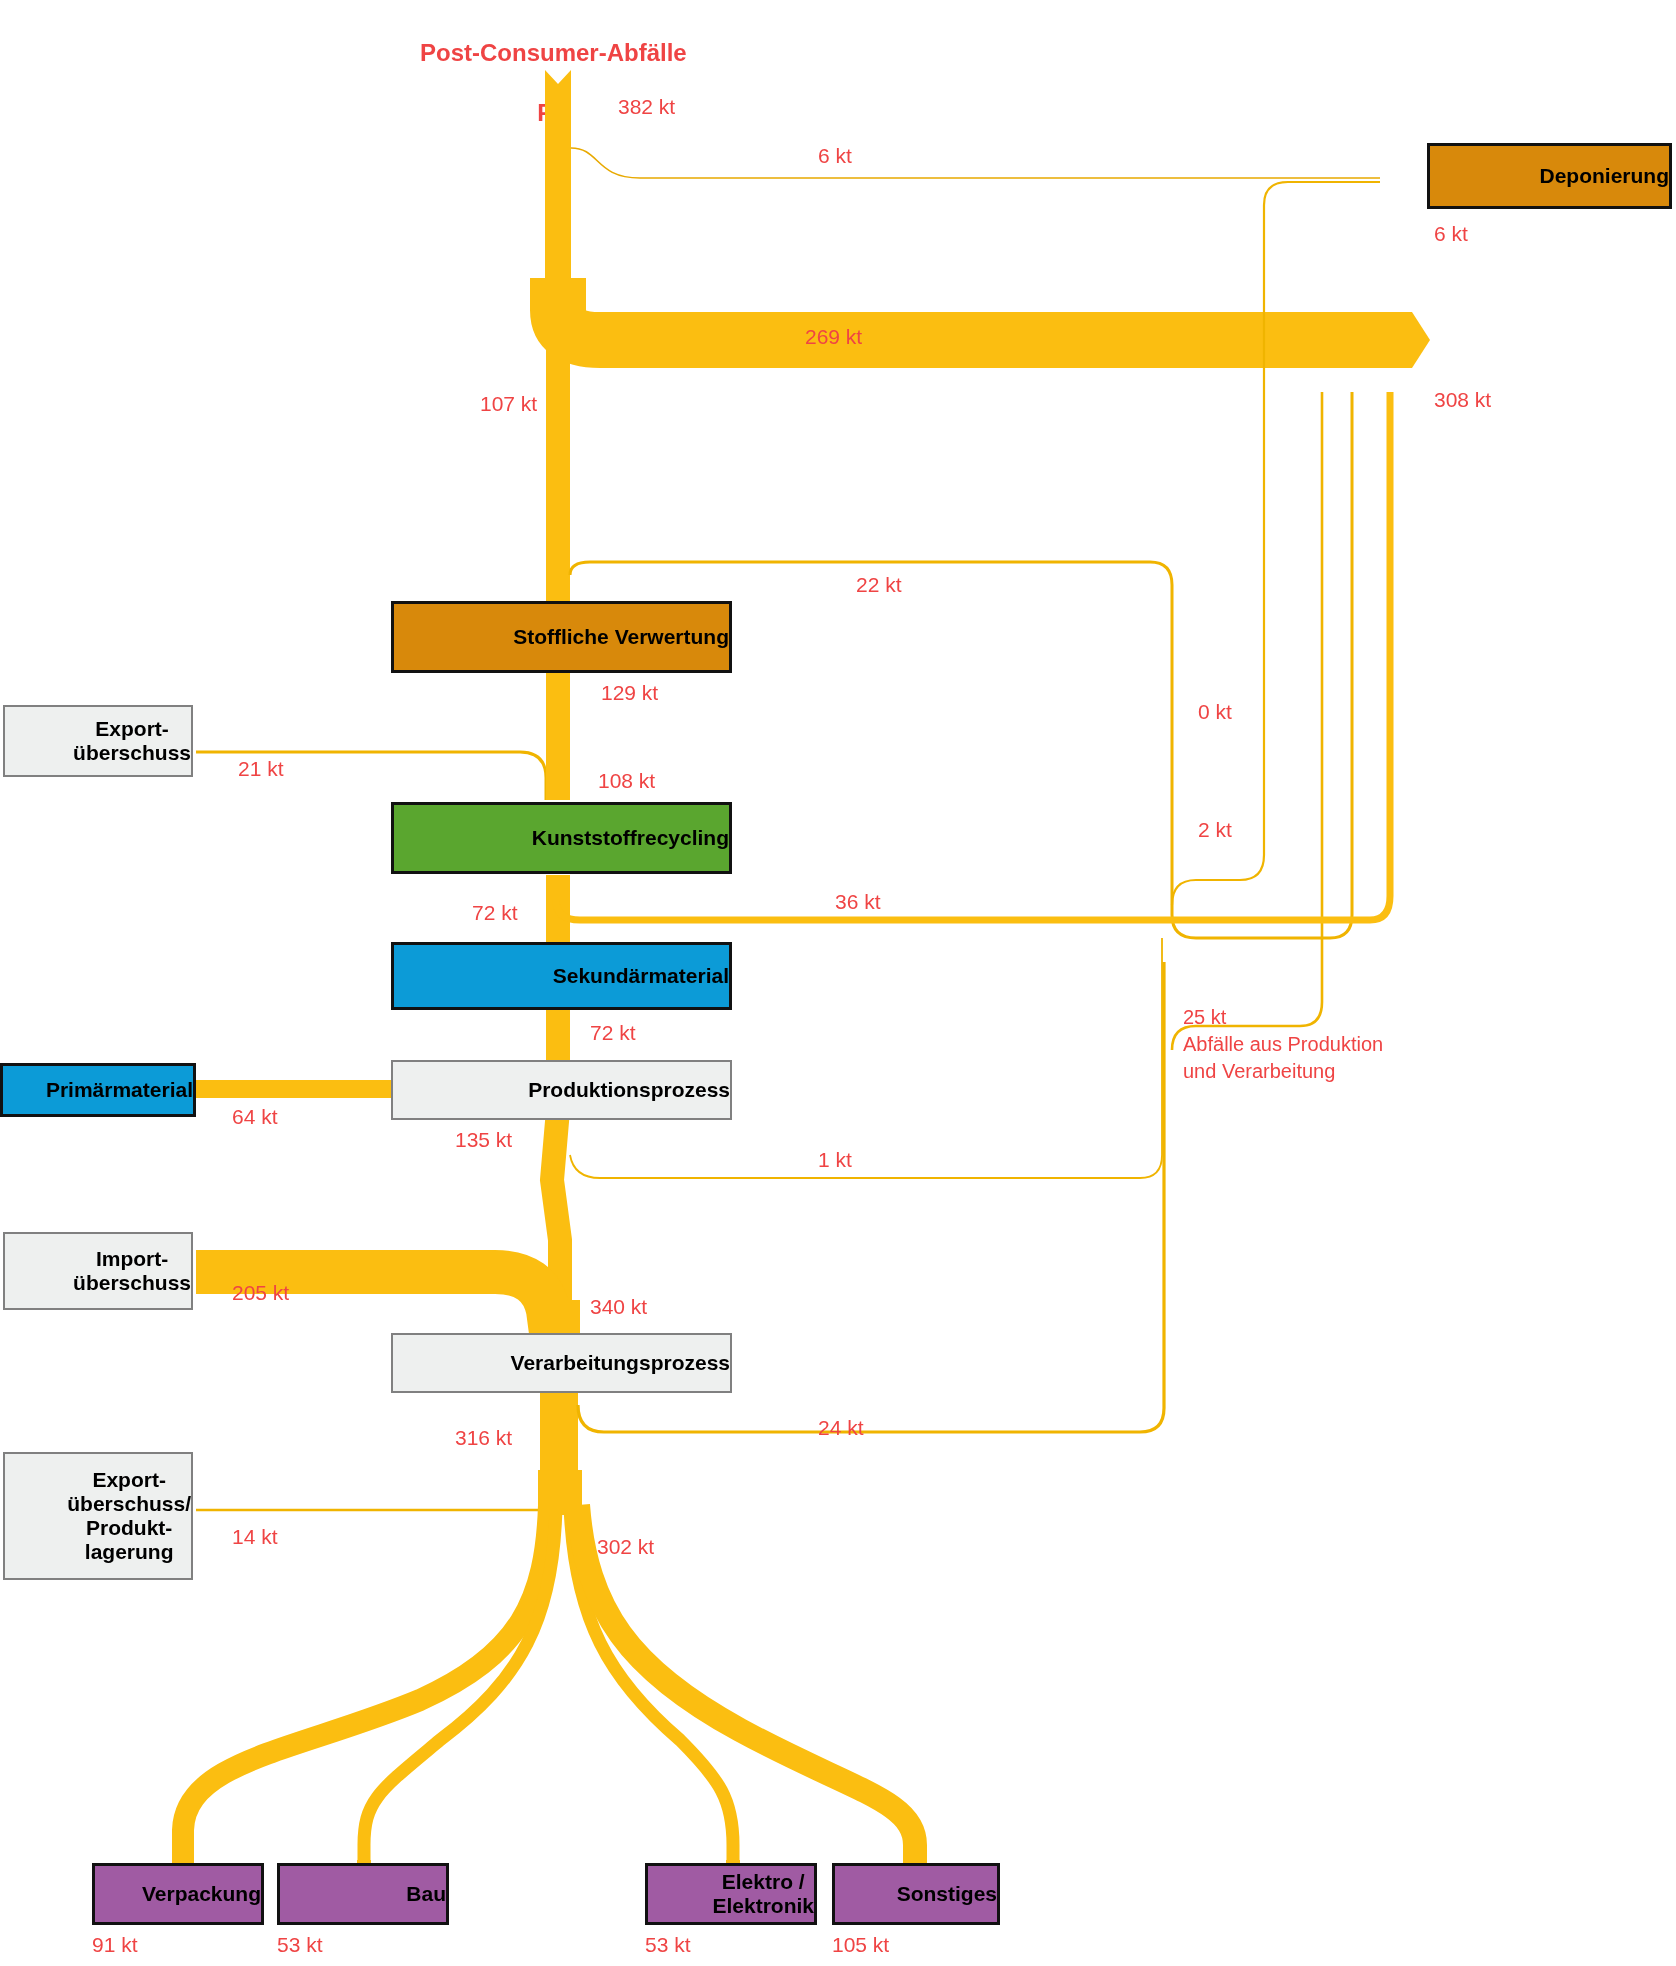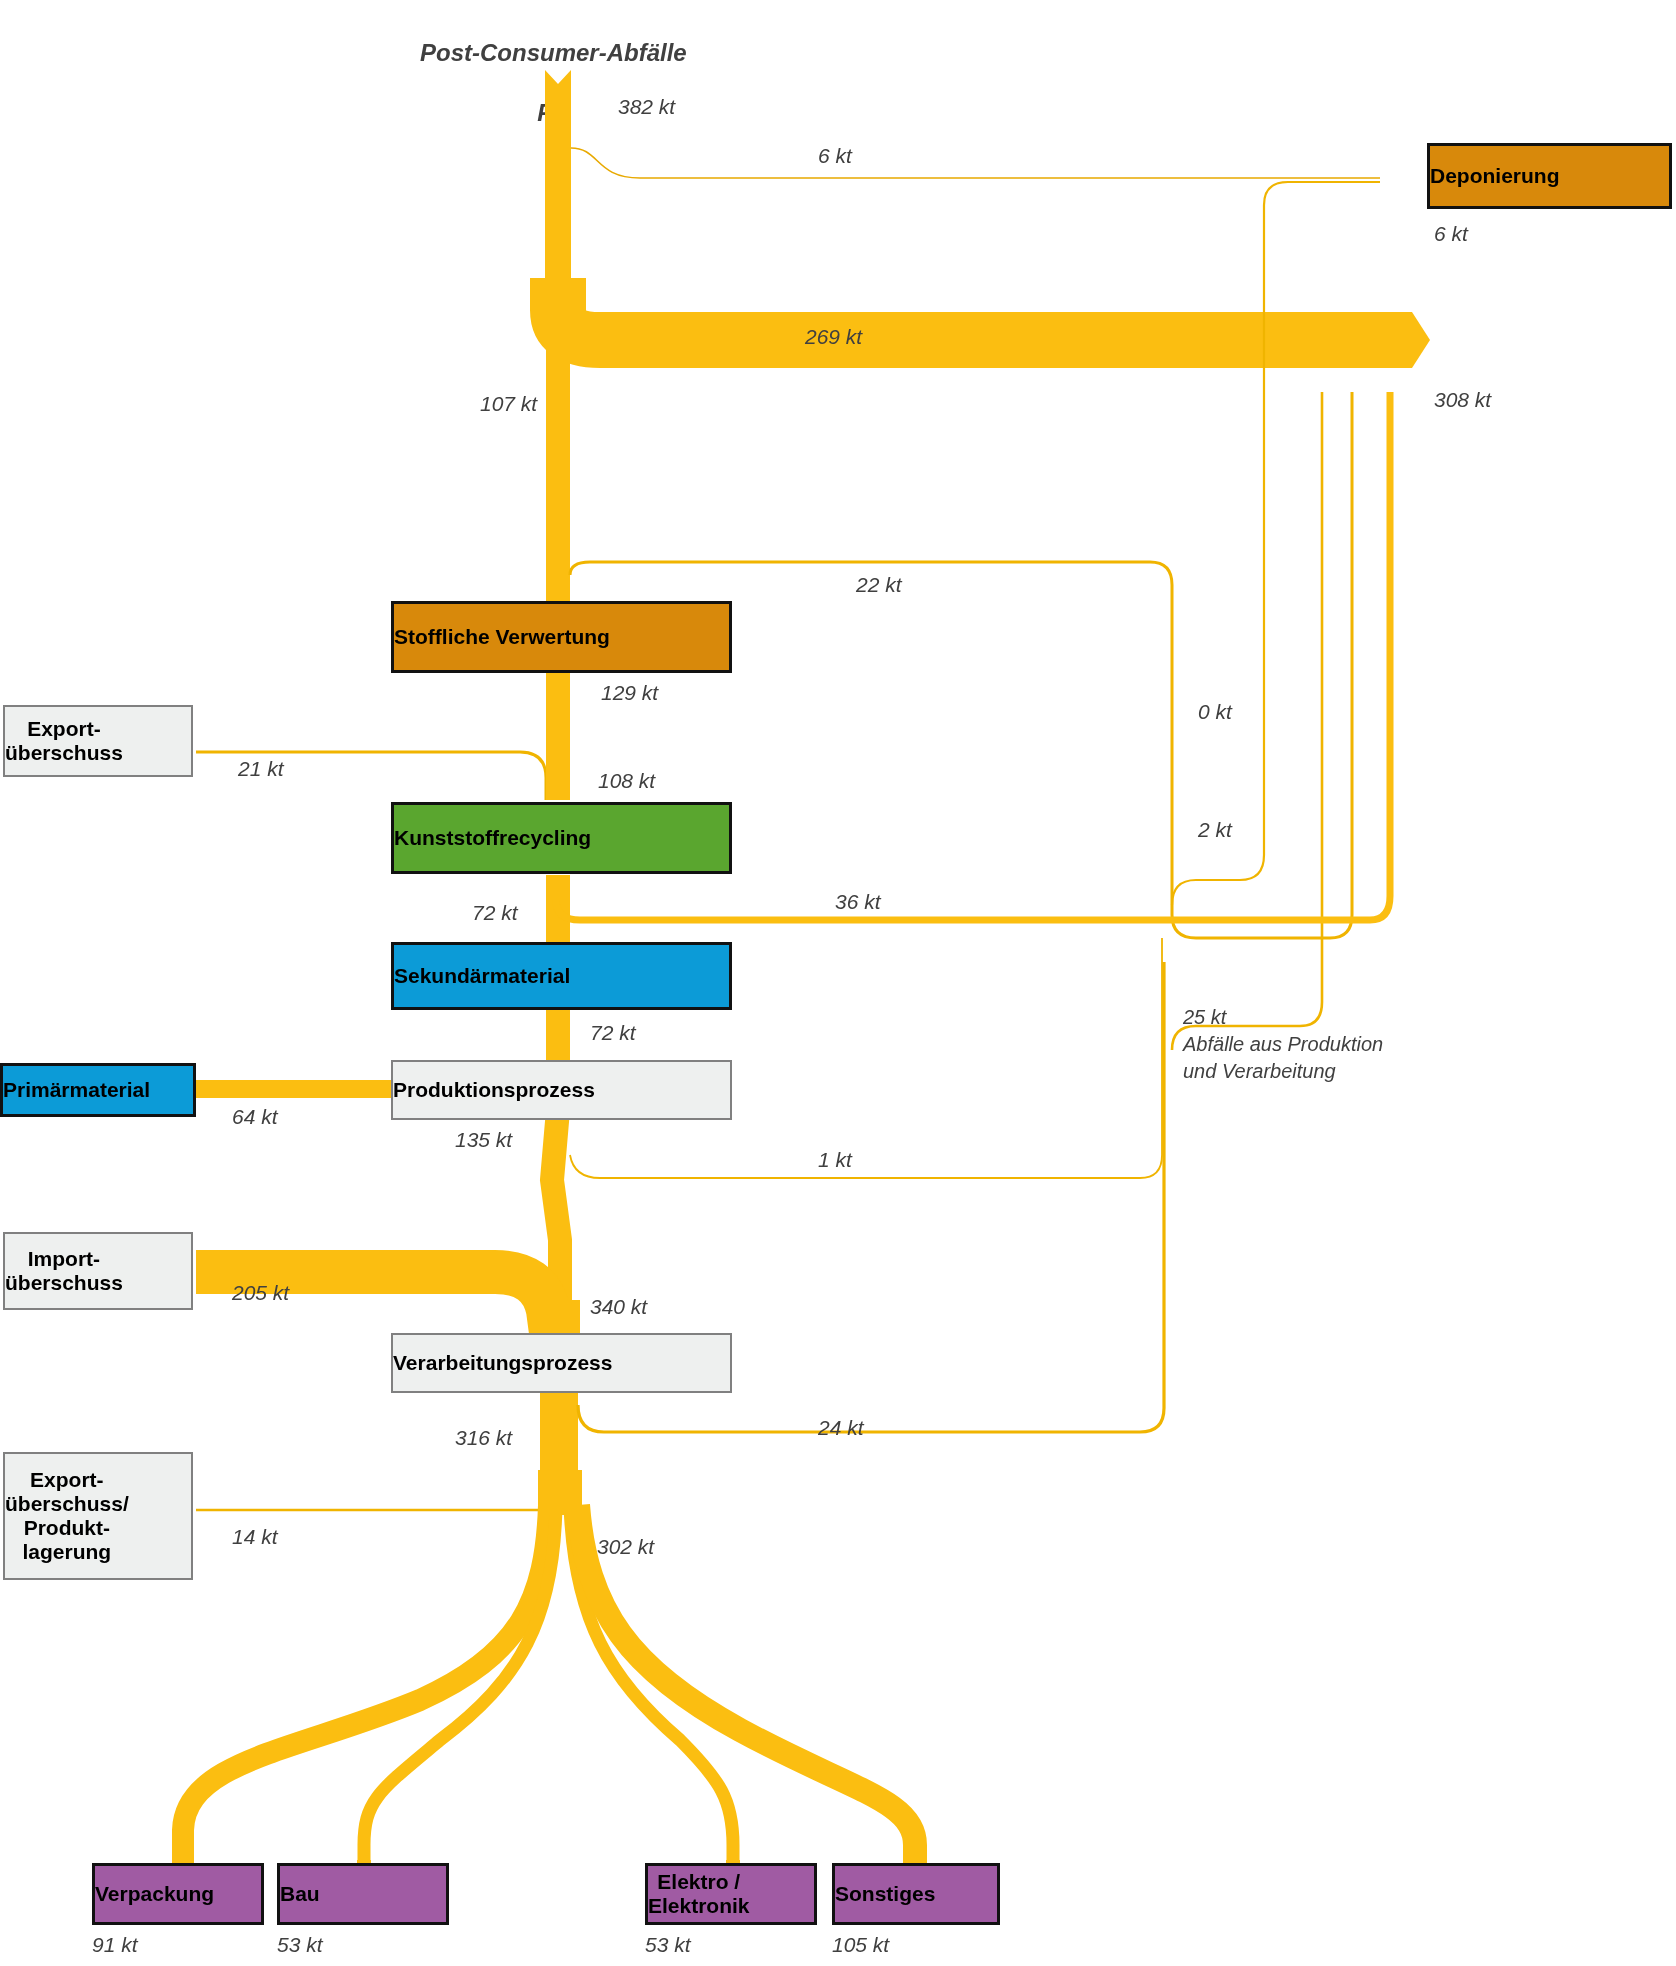--- a/index.html
+++ b/index.html
@@ -1,23 +1,23 @@
 <!DOCTYPE html>
 <html><head>
 <meta charset="utf-8">
 <style>
   html,body{margin:0;padding:0;background:#ffffff;}
   body{font-family:"Liberation Sans",sans-serif;}
   #stage{position:relative;width:1676px;height:1966px;background:#fff;overflow:hidden;}
   svg.flows{position:absolute;left:0;top:0;width:1676px;height:1966px;}
-  .node{position:absolute;box-sizing:border-box;display:flex;align-items:center;justify-content:flex-start;
+  .node{position:absolute;box-sizing:border-box;display:flex;align-items:center;justify-content:flex-end;
         text-align:center;font-weight:bold;color:#000;line-height:1.15;}
   .node.dark{border:3px solid #111;}
   .node.light{border:2px solid #808080;background:#eef0ef;}
-  .lbl{position:absolute;color:#404040;white-space:pre;font-weight:normal;font-style:italic;}
+  .lbl{position:absolute;color:#ef4444;white-space:pre;font-weight:normal;}
   .lbl.bold{font-weight:bold;text-align:center;}
   .lbl.multi{white-space:pre-line;}
 </style>
 </head>
 <body>
 
 <div id="stage">
 
   <div class="lbl bold" style="left:330px;top:8px;width:420px;font-size:24px;line-height:1.25;">
     <span>Post-Consumer-Abfälle</span><br>

